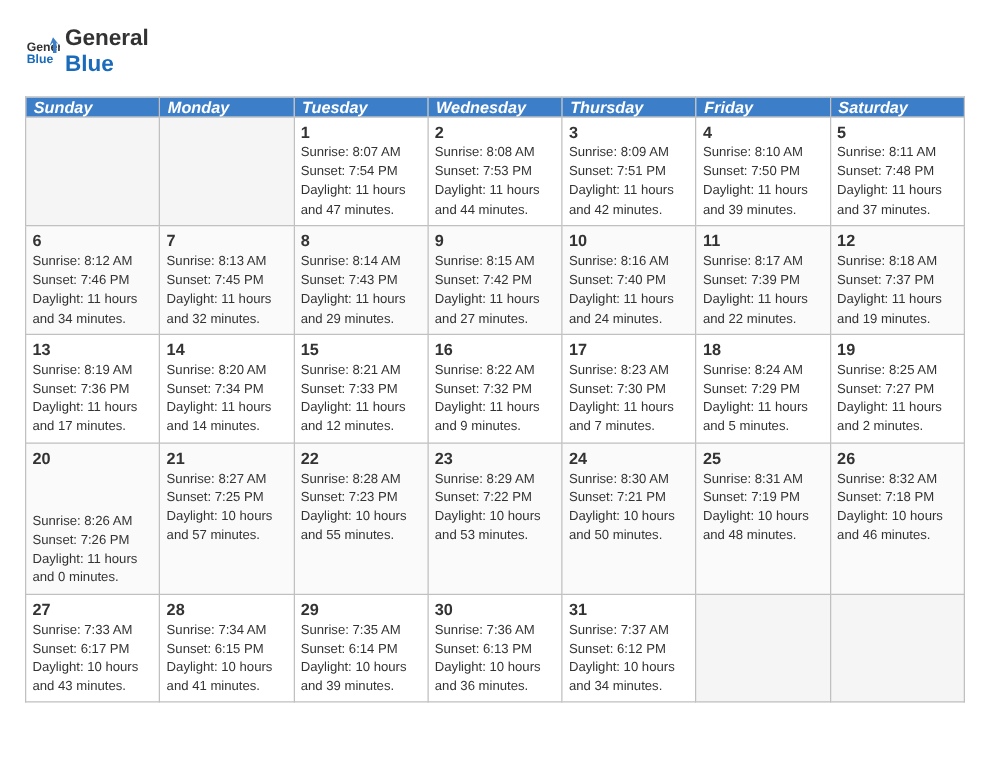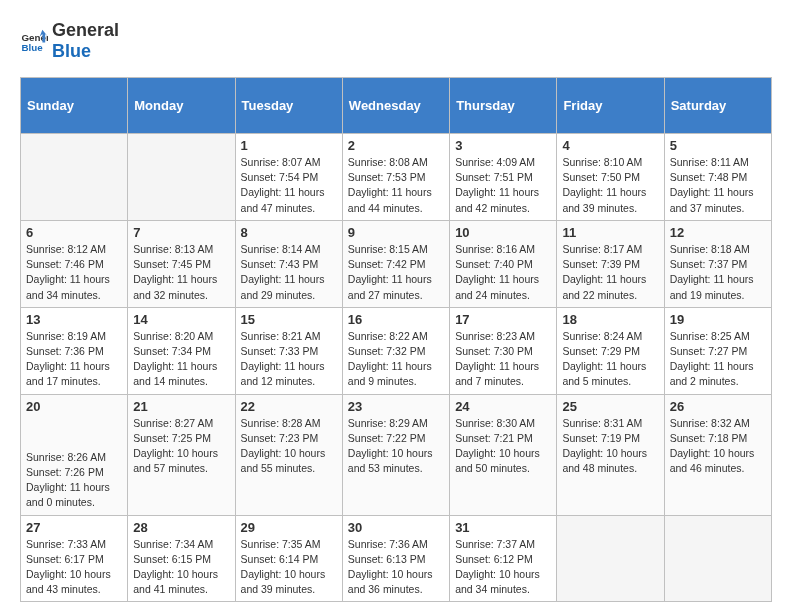--- a/index.html
+++ b/index.html
@@ -39,24 +39,25 @@
     }
     table {
       width: 100%;
       border-collapse: collapse;
       table-layout: fixed;
     }
     th {
       background-color: #3d7ec8;
       color: #fff;
       text-align: left;
-      padding: 20px 6px;
+      padding: 0 6px;
       font-size: 13px;
       font-weight: bold;
       border: 1px solid #c0c0c0;
+      font-style: italic;
     }
     td {
       border: 1px solid #c0c0c0;
       vertical-align: top;
       padding: 4px 5px;
       font-size: 11px;
       color: #333;
       height: 80px;
       background: #fff;
     }
@@ -119,21 +120,21 @@
 Daylight: 11 hours and 47 minutes.</div>
         </td>
         <td>
           <span class="day-number">2</span>
           <div class="day-info" style="white-space: pre-line;">Sunrise: 8:08 AM
 Sunset: 7:53 PM
 Daylight: 11 hours and 44 minutes.</div>
         </td>
         <td>
           <span class="day-number">3</span>
-          <div class="day-info" style="white-space: pre-line;">Sunrise: 4:09 AM
+          <div class="day-info" style="white-space: pre-line;">Sunrise: 8:09 AM
 Sunset: 7:51 PM
 Daylight: 11 hours and 42 minutes.</div>
         </td>
         <td>
           <span class="day-number">4</span>
           <div class="day-info" style="white-space: pre-line;">Sunrise: 8:10 AM
 Sunset: 7:50 PM
 Daylight: 11 hours and 39 minutes.</div>
         </td>
         <td>

